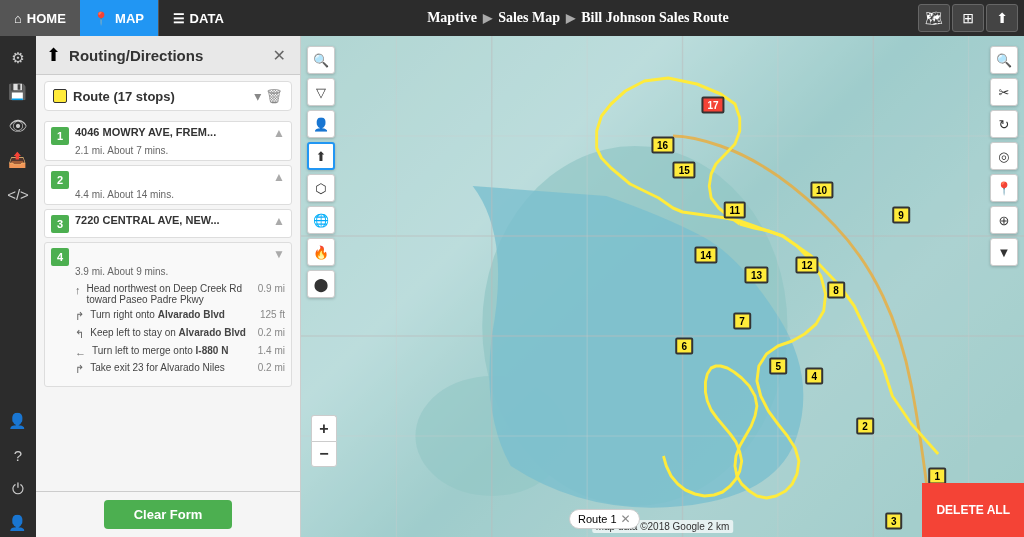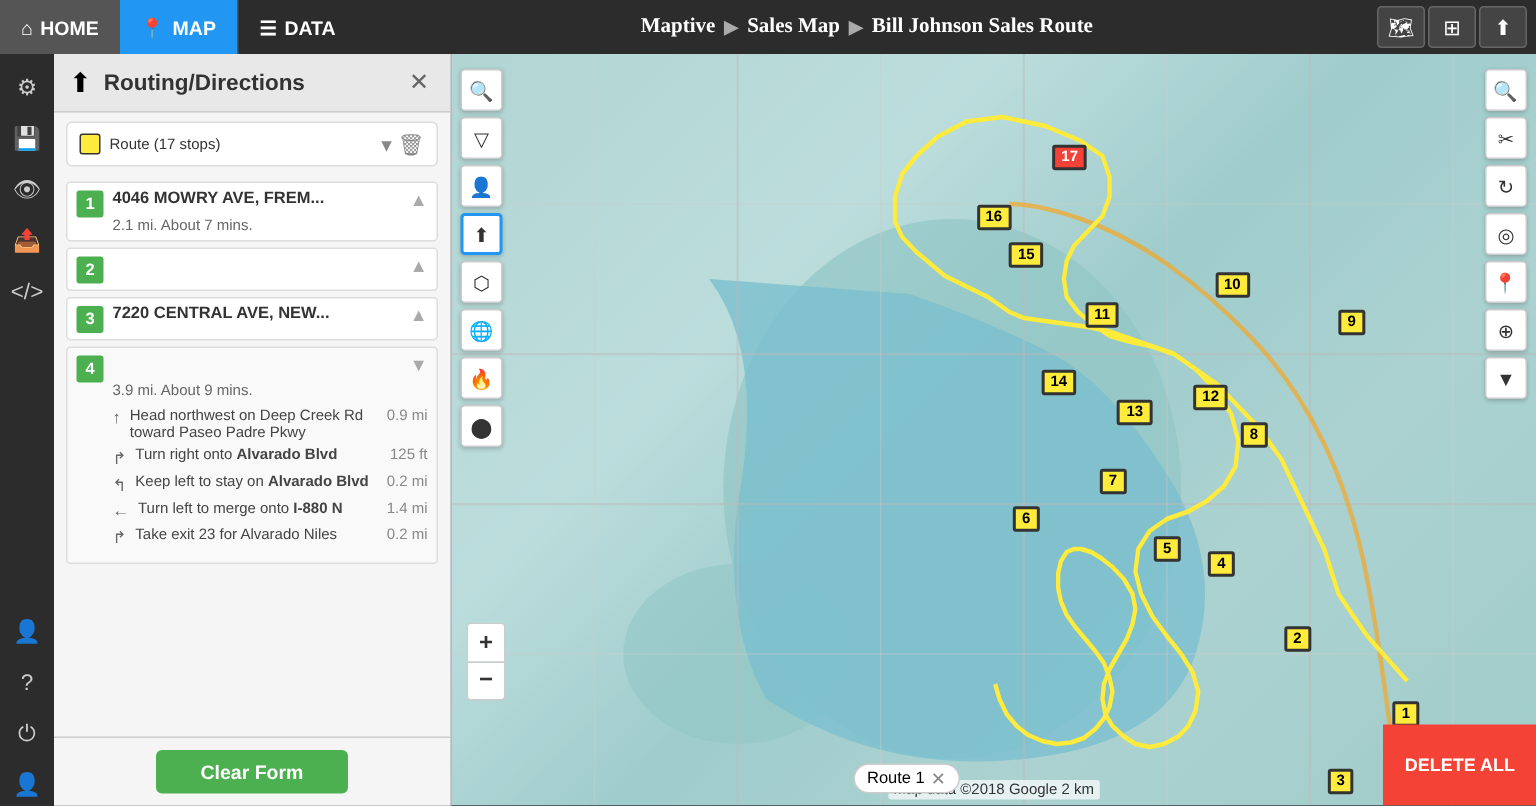--- a/index.html
+++ b/index.html
@@ -62,21 +62,21 @@
       background: none; border: none; font-size: 16px; color: #666;
       cursor: pointer; padding: 0 4px;
     }
     .route-item {
       background: #fff; margin: 6px 8px; border-radius: 4px;
       border: 1px solid #ddd; padding: 6px 8px;
     }
     .route-header {
       display: flex; align-items: center; justify-content: space-between;
     }
-    .route-label { font-size: 10px; font-weight: normal; color: #333; }
+    .route-label { font-size: 13px; font-weight: bold; color: #333; }
     .route-sub { font-size: 11px; color: #666; }
     .route-actions { display: flex; gap: 4px; }
     .route-action-btn {
       background: none; border: none; color: #888; cursor: pointer; font-size: 14px;
     }
     .stop-list { flex: 1; overflow-y: auto; padding: 0 6px; }
     .stop-item {
       background: #fff; margin: 4px 2px; border-radius: 3px;
       border: 1px solid #ddd; padding: 4px 6px; cursor: pointer;
     }
@@ -266,20 +266,21 @@
           <span class="stop-chevron">▲</span>
         </div>
         <div class="stop-distance">2.1 mi. About 7 mins.</div>
       </div>
 
       <div class="stop-item">
         <div class="stop-header">
           <div class="stop-num" style="background:#4caf50">2</div>
           <span class="stop-chevron">▲</span>
         </div>
+        <div class="stop-distance">4.4 mi. About 14 mins.</div>
       </div>
 
       <div class="stop-item">
         <div class="stop-header">
           <div class="stop-num" style="background:#4caf50">3</div>
           <span class="stop-address">7220 CENTRAL AVE, NEW...</span>
           <span class="stop-chevron">▲</span>
         </div>
       </div>
 

